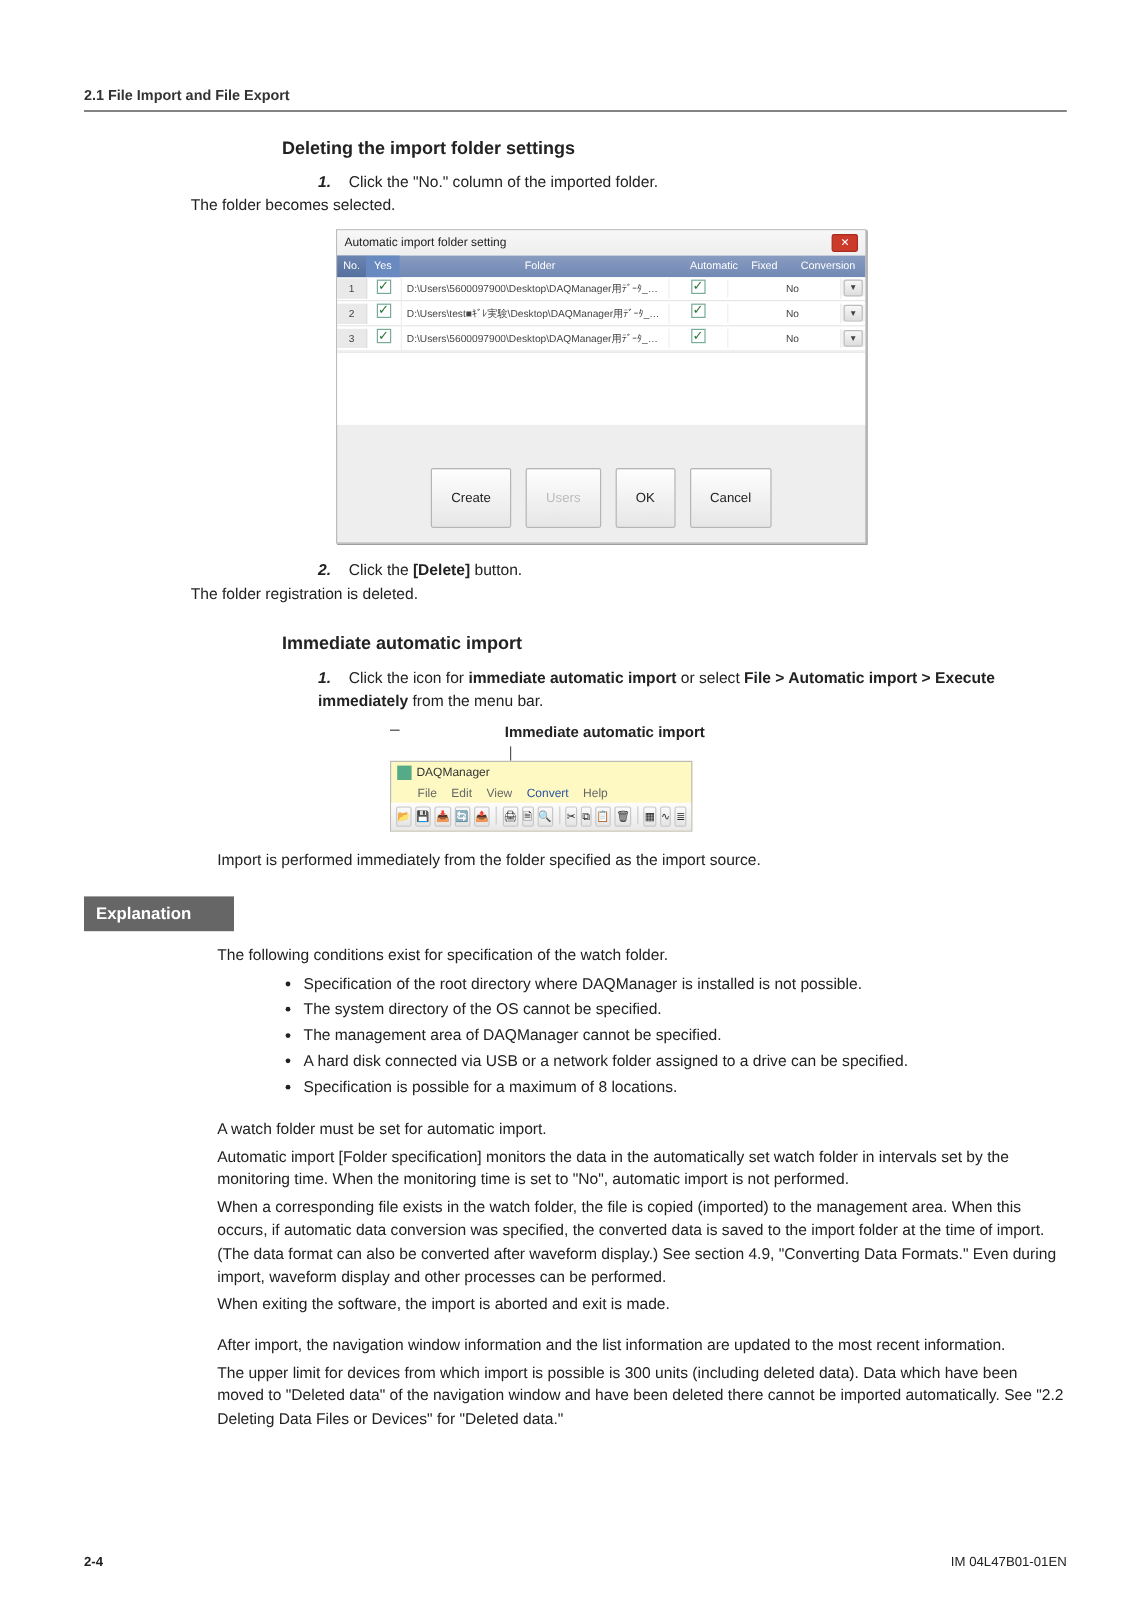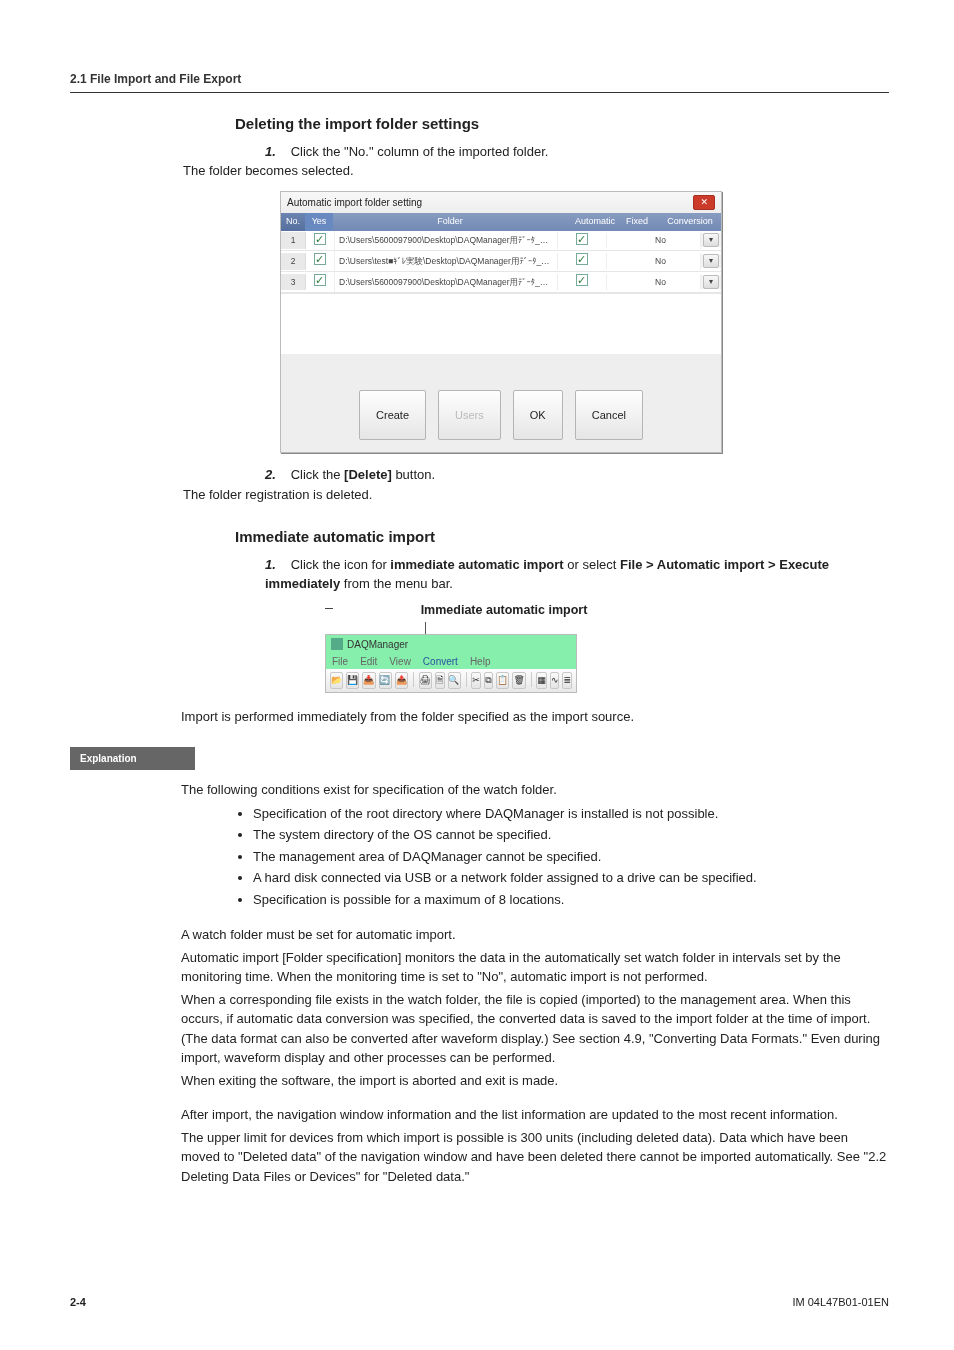--- a/index.html
+++ b/index.html
@@ -12,21 +12,21 @@
     position: relative;
     box-sizing: border-box;
     padding: 70px 65px 50px 70px;
     line-height: 1.5;
   }
   .running-header { font-weight: bold; font-size: 12px; color: #333; border-bottom: 1px solid #333; padding-bottom: 4px; margin-bottom: 20px; }
   .h-sub { font-weight: bold; font-size: 15px; color: #222; margin-left: 165px; margin-top: 14px; margin-bottom: 6px; }
   .step { margin-left: 195px; }
   .step-num { font-style: italic; font-weight: bold; display: inline-block; width: 22px; }
   .step-body { }
-  .sub-line { margin-left: 113px; }
+  .sub-line { margin-left: 89px; }
 
   .dlg-wrap { margin-left: 210px; margin-top: 10px; margin-bottom: 12px; }
   .dlg { width: 440px; background: #eeeeef; border: 1px solid #bbb; box-shadow: 1px 1px 0 #888; font-family: "Segoe UI", Tahoma, sans-serif; }
   .dlg-title { background: linear-gradient(#f7f7f7,#eee); font-size: 10px; padding: 3px 6px; display:flex; justify-content: space-between; align-items:center; }
   .dlg-close { background:#cc3b2a; color:#fff; font-size:9px; padding:0 6px; border-radius:2px; border:1px solid #a62d20;}
   .dlg-row-top { display:flex; align-items:center; gap:6px; font-size:10px; padding:6px 8px; }
   .dlg-row-top .sel { background:#fff; border:1px solid #aaa; padding:1px 18px 1px 6px; position:relative; }
   .dlg-row-top .sel::after{ content:"▾"; position:absolute; right:4px; font-size:9px; color:#555;}
   .grid-head { display:flex; background:linear-gradient(#899cc0,#7189b5); color:#fff; font-size:9px; }
   .gh-no{ width:24px; text-align:center; background:linear-gradient(#6c84b0,#55709e); padding:2px 0;}
@@ -49,29 +49,29 @@
   .arrbtn{ display:inline-block; width:14px; height:12px; background:linear-gradient(#f8f8f8,#ddd); border:1px solid #bbb; border-radius:2px; font-size:8px; line-height:12px;}
   .grid-empty{ height:60px; background:#fff; border-top:1px solid #e6e6e6;}
   .btn-row{ display:flex; justify-content:center; gap:12px; padding:10px 0 12px 0;}
   .btn{ font-size:11px; padding:16px 16px; background:linear-gradient(#fefefe,#e6e6e6); border:1px solid #b5b5b5; border-radius:2px;margin-top:26px;}
   .btn.disabled{ color:#bbb; }
 
   .immshot-wrap{ margin-left:255px; margin-top:6px; }
   .immlabel{ font-weight:bold; font-size:12.5px; display:inline-block; margin-left:86px; margin-bottom:2px; }
   .immbracket{ display:inline-block; border-top:1px solid #444; width:8px; position:relative; top:-5px; margin-right:-2px;}
   .immline{ border-left:1px solid #555; margin-left:100px; height:12px; width:0; }
-  .immshot{ width:250px; border:1px solid #bbb; background:#86efac; font-family:"Segoe UI", Tahoma, sans-serif; }
+  .immshot{ width:250px; border:1px solid #bbb; background:#fef9c3; font-family:"Segoe UI", Tahoma, sans-serif; }
   .immshot .tbar{ font-size:10px; padding:2px 5px; color:#333; display:flex; gap:4px; align-items:center;}
-  .immshot .menub{ font-size:10px; color:#666; padding:0 6px; display:flex; gap:12px;}
+  .immshot .menub{ font-size:10px; color:#666; padding:0 22px; display:flex; gap:12px;}
   .immshot .menub .hot{ color:#2a54a0; }
   .immshot .tlb{ background:linear-gradient(#fdfdfd,#e8e8e8); padding:3px 4px; display:flex; gap:3px; }
   .tic{ width:15px; height:15px; border:1px solid #c8c8c8; border-radius:2px; background:linear-gradient(#fafafa,#e4e4e4); font-size:9px; text-align:center; line-height:15px;}
   .tsep{ width:1px; height:15px; background:#ccc; margin:0 2px;}
 
-  .expl-label{ background:#666; color:#fff; font-weight:bold; padding:4px 10px; font-size:10px; display:inline-block; width:125px; box-sizing:border-box; text-align:left; margin-top:18px; margin-bottom:10px;}
+  .expl-label{ background:#666; color:#fff; font-weight:bold; padding:4px 10px; font-size:14px; display:inline-block; width:125px; box-sizing:border-box; text-align:left; margin-top:18px; margin-bottom:10px;}
   .body-text{ margin-left:111px; margin-bottom:3px; }
   .body-par-gap{ height:12px; }
   ul.bullets{ margin:4px 0 4px 165px; padding-left:18px; }
   ul.bullets li{ margin-bottom:2px; }
 
   .footer{ position:absolute; bottom:40px; left:70px; right:65px; display:flex; justify-content:space-between; font-size:11px;}
   .footer .pg{ font-weight:bold; }
 </style>
 </head>
 <body>

